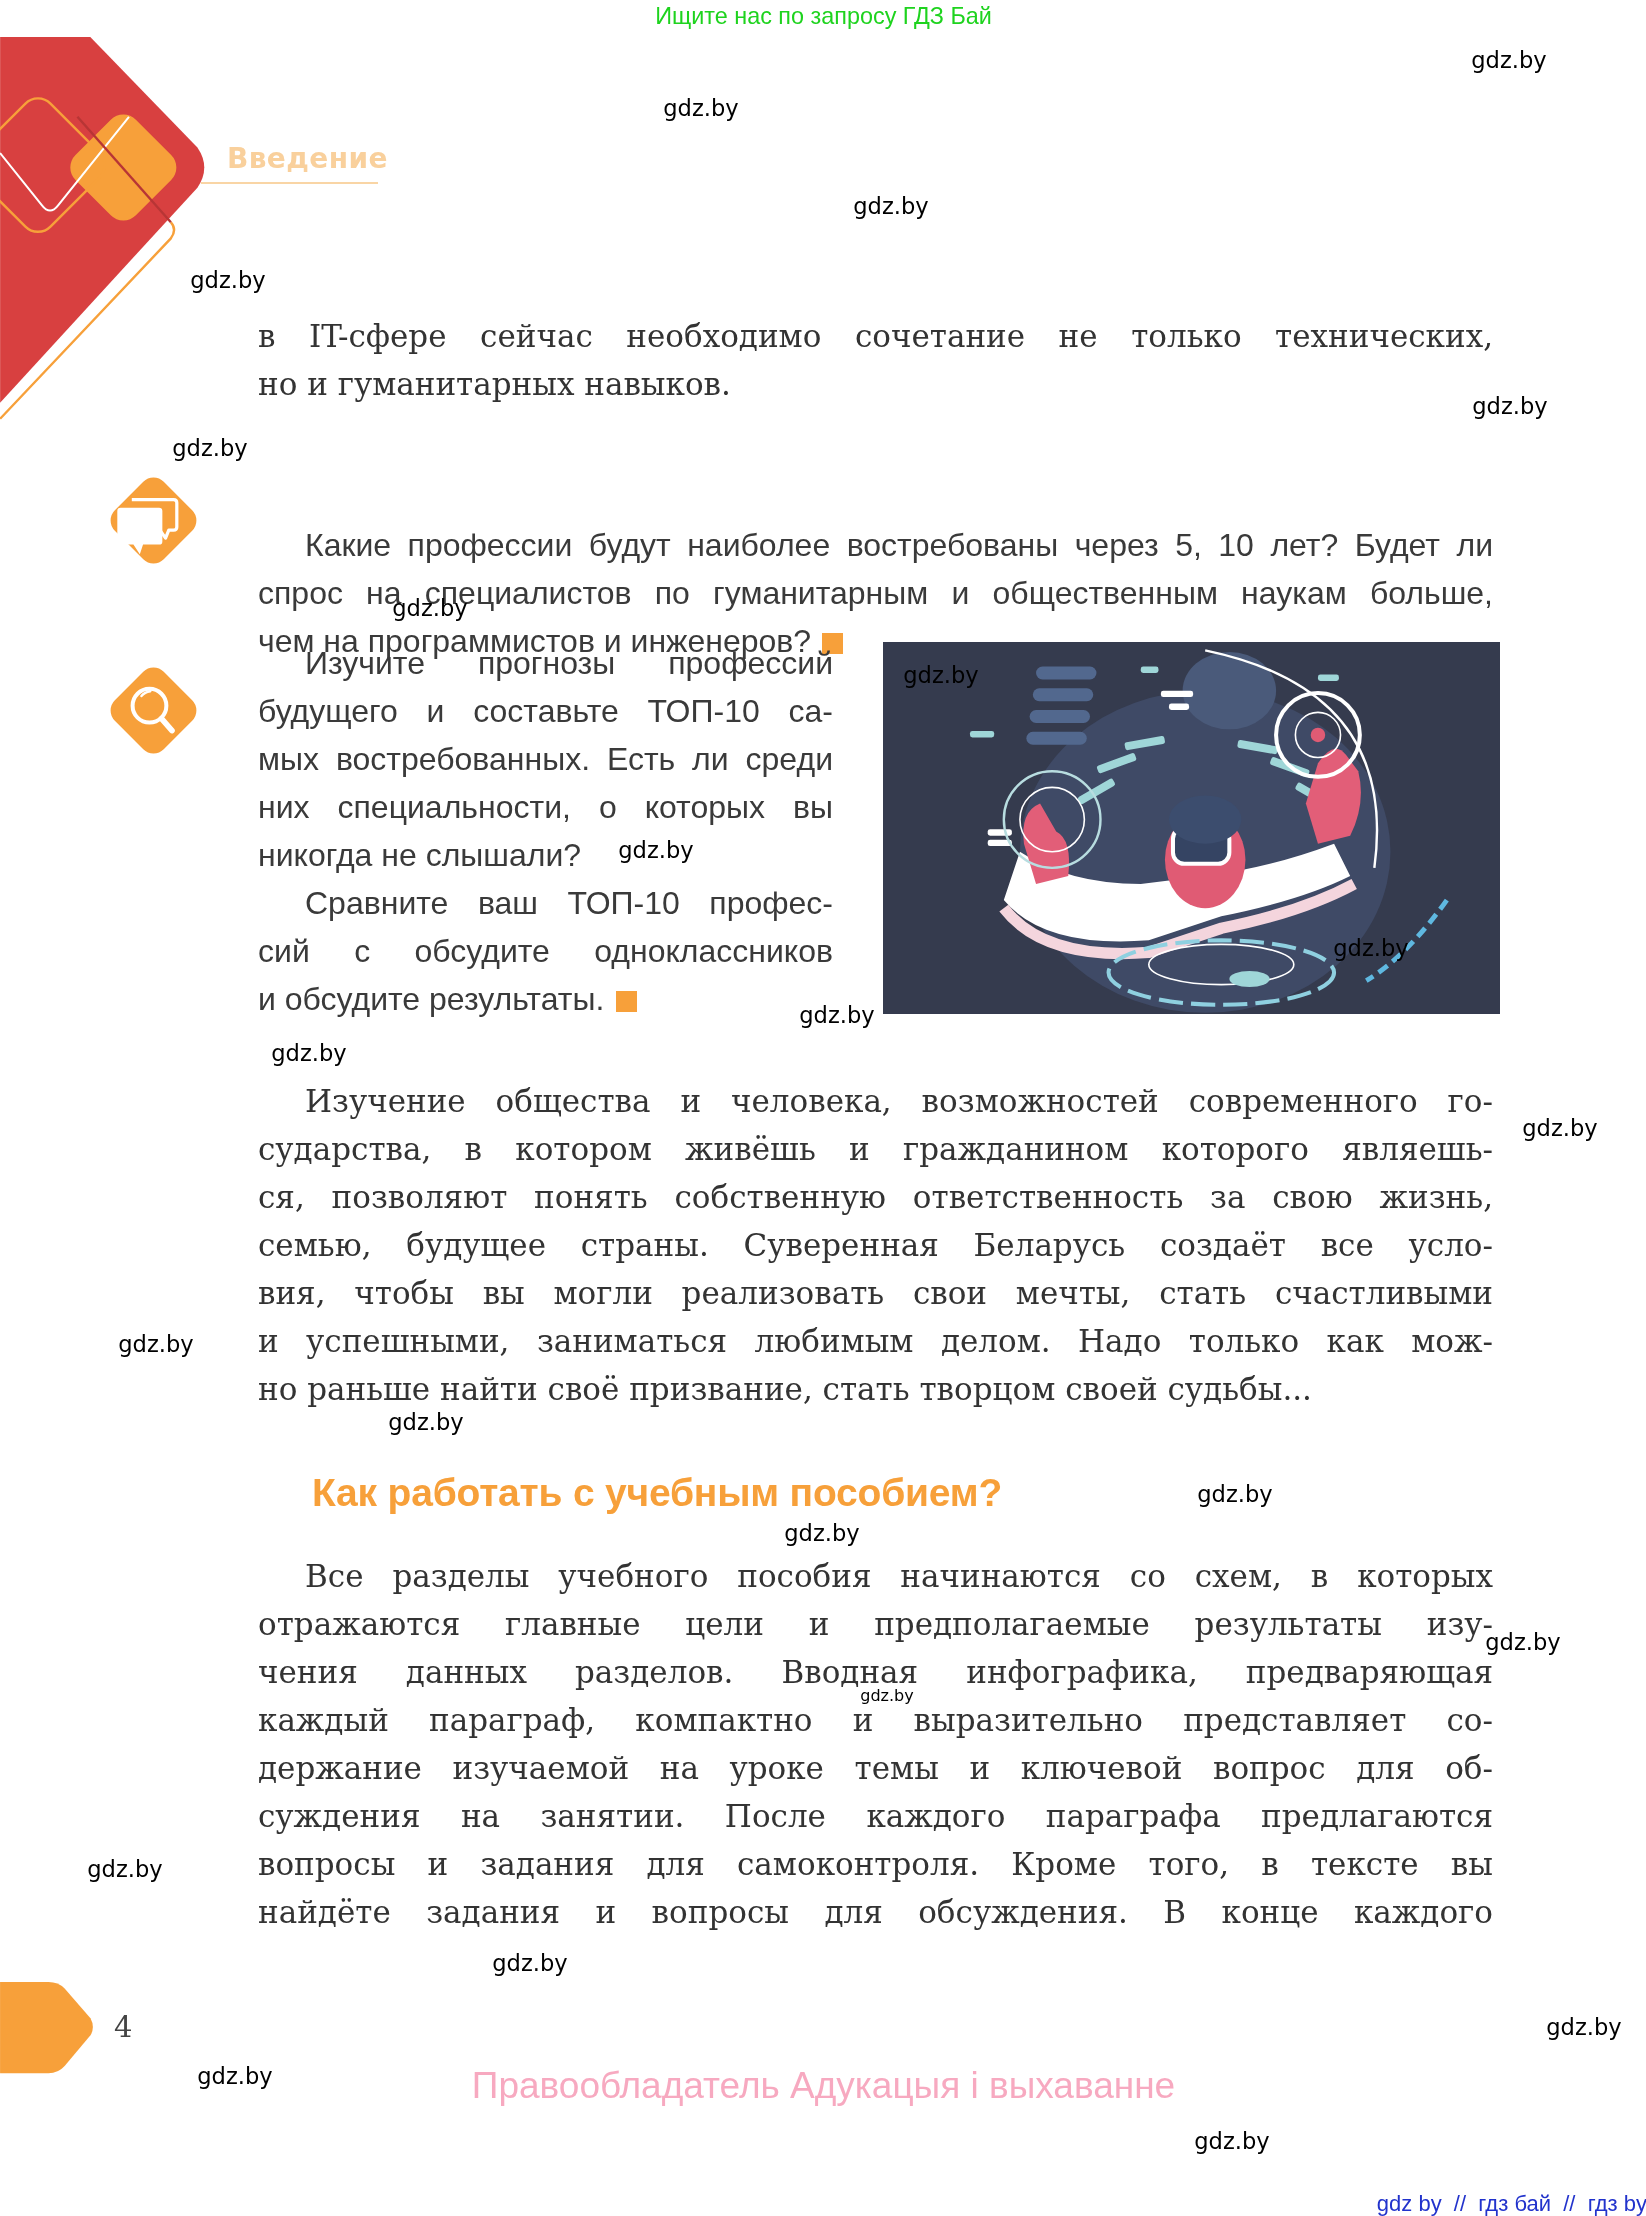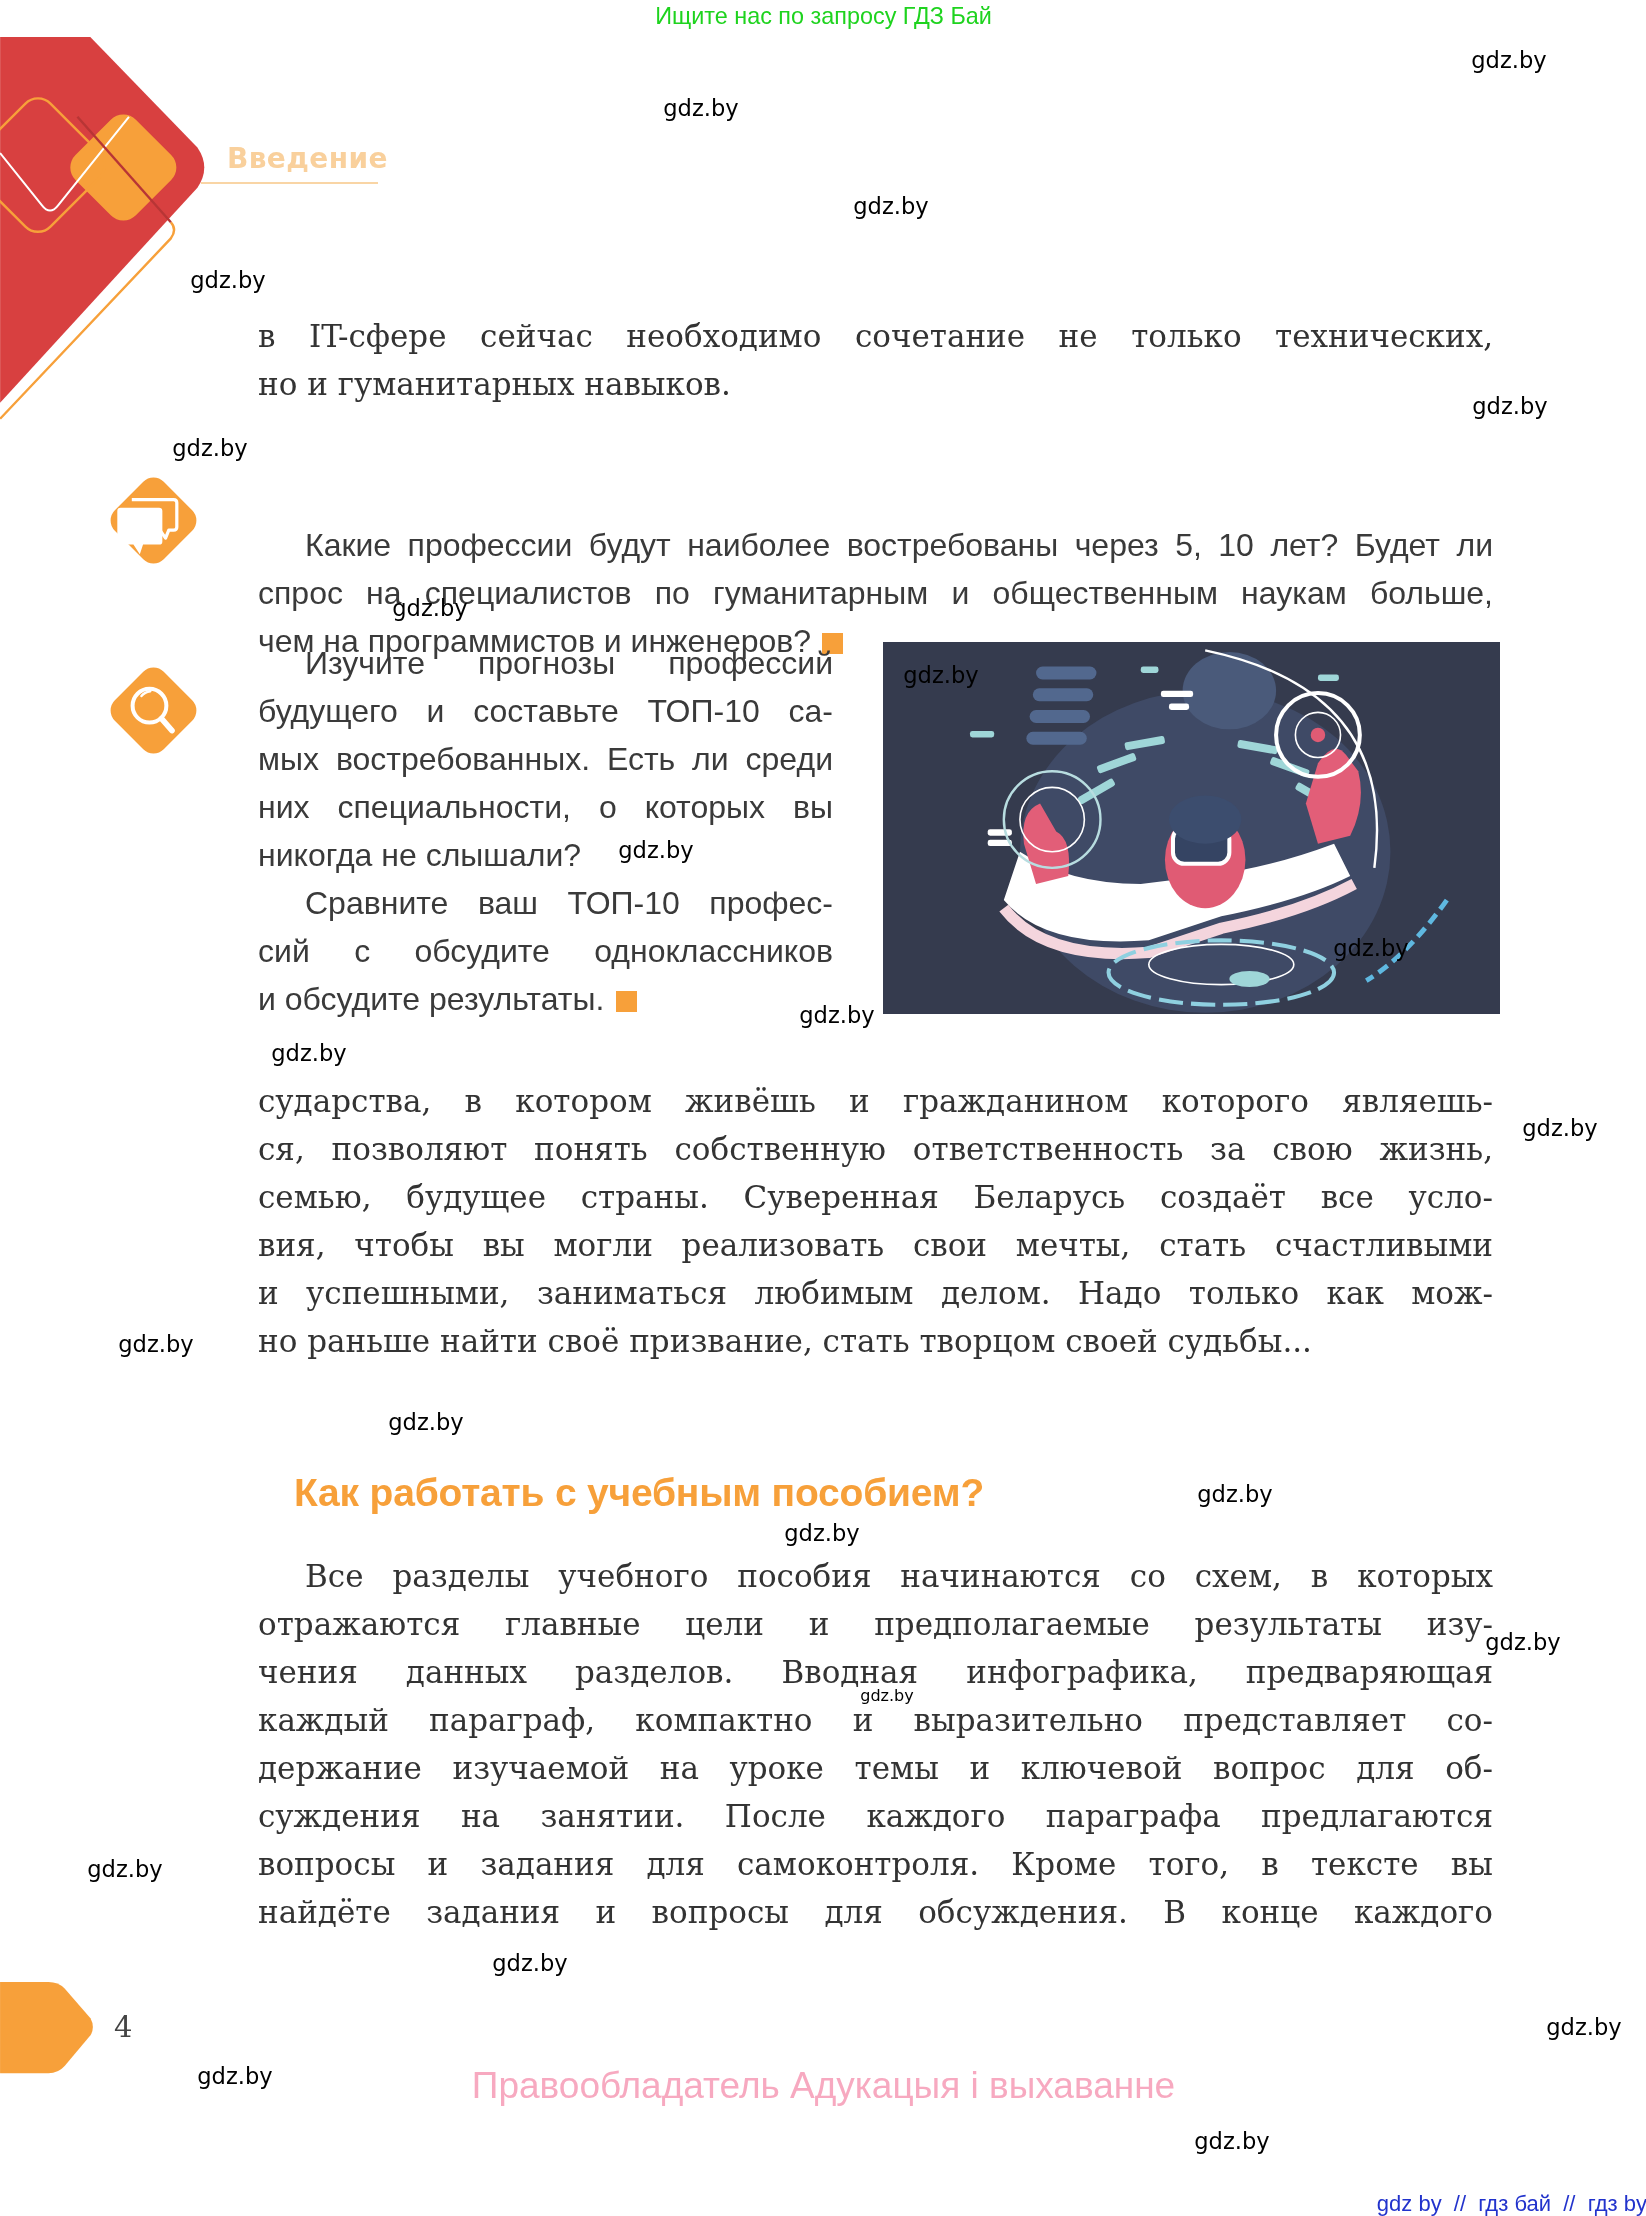--- a/index.html
+++ b/index.html
@@ -10,21 +10,21 @@
   .wm.small { font-size: 16px; }
   .section-title { left: 227px; top: 142px; color: #f9d09c; font-family: "DejaVu Sans", sans-serif; font-weight: bold; font-size: 28px; letter-spacing: 0.4px; }
   .section-underline { left: 201px; top: 182px; width: 177px; height: 2.4px; background: #f9d5a5; }
   .serif-text { font-family: "DejaVu Serif", serif; color: #333333; font-size: 31px; line-height: 48px; text-align: justify; text-align-last: justify; }
   .serif-text .ln { display: block; white-space: nowrap; height: 48px; }
   .sans-text { font-family: "Liberation Sans", sans-serif; color: #3a3a3a; font-size: 32px; line-height: 48px; }
   .ln { display: block; white-space: nowrap; text-align: justify; text-align-last: justify; }
   .ln.last { text-align-last: left; }
   .ln.indent { padding-left: 47px; }
   .endmark { display: inline-block; width: 21px; height: 21px; background: #f7a03a; margin-left: 11.3px; vertical-align: -1.6px; }
-  .heading { left: 294px; top: 1471px; color: #f7a03a; font-family: "Liberation Sans", sans-serif; font-weight: bold; font-size: 39px; letter-spacing: -0.2px; white-space: nowrap; }
+  .heading { left: 312px; top: 1471px; color: #f7a03a; font-family: "Liberation Sans", sans-serif; font-weight: bold; font-size: 39px; letter-spacing: -0.2px; white-space: nowrap; }
   .page-number { left: 114px; top: 2010px; font-family: "DejaVu Serif", serif; color: #444; font-size: 29px; }
   .copyright { left: 0; width: 1647px; top: 2065px; text-align: center; color: #f7a9c0; font-family: "Liberation Sans", sans-serif; font-size: 37px; }
   .footer-links { left: 0; width: 1647px; top: 2191px; text-align: right; color: #2233cc; font-family: "Liberation Sans", sans-serif; font-size: 22px; white-space: pre; }
   .illustration { left: 883px; top: 642px; width: 617px; height: 372px; background: #353b4e; overflow: hidden; }
 </style>
 </head>
 <body>
 
 <div class="abs top-banner">Ищите нас по запросу ГДЗ Бай</div>
 
@@ -118,20 +118,21 @@
     <circle cx="540" cy="115" r="9" fill="#e05b74"></circle>
     <path d="M400 10 Q640 60 610 280" fill="none" stroke="#ffffff" stroke-width="3"></path>
     <ellipse cx="420" cy="410" rx="140" ry="40" fill="none" stroke="#8fd0e0" stroke-width="5" stroke-dasharray="30 10"></ellipse>
     <ellipse cx="420" cy="400" rx="90" ry="25" fill="none" stroke="#ffffff" stroke-width="2"></ellipse>
     <ellipse cx="455" cy="418" rx="25" ry="10" fill="#9fd6d8"></ellipse>
     <path d="M700 320 Q650 390 600 420" fill="none" stroke="#5fb8e0" stroke-width="6" stroke-dasharray="14 8"></path>
   </svg>
 </div>
 
 <div class="abs serif-text" style="left:258px;top:1077px;width:1235px;">
+  <span class="ln indent">Изучение общества и человека, возможностей современного го-</span>
   <span class="ln">сударства, в котором живёшь и гражданином которого являешь-</span>
   <span class="ln">ся, позволяют понять собственную ответственность за свою жизнь,</span>
   <span class="ln">семью, будущее страны. Суверенная Беларусь создаёт все усло-</span>
   <span class="ln">вия, чтобы вы могли реализовать свои мечты, стать счастливыми</span>
   <span class="ln">и успешными, заниматься любимым делом. Надо только как мож-</span>
   <span class="ln last">но раньше найти своё призвание, стать творцом своей судьбы...</span>
 </div>
 
 <div class="abs heading">Как работать с учебным пособием?</div>
 <div class="abs serif-text" style="left:258px;top:1552px;width:1235px;">

